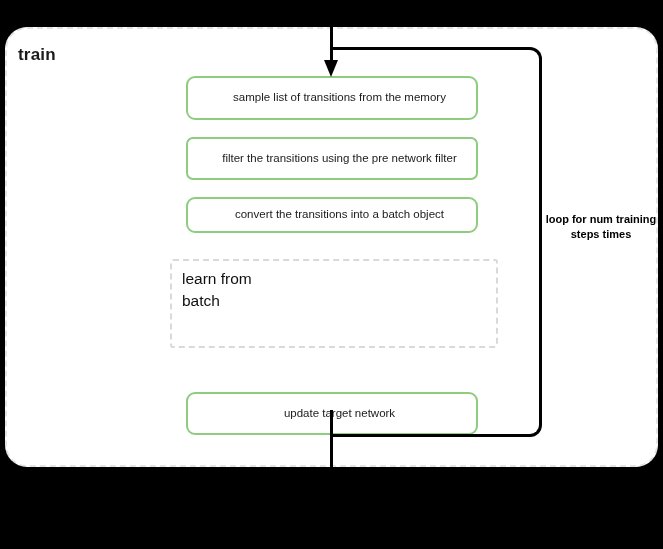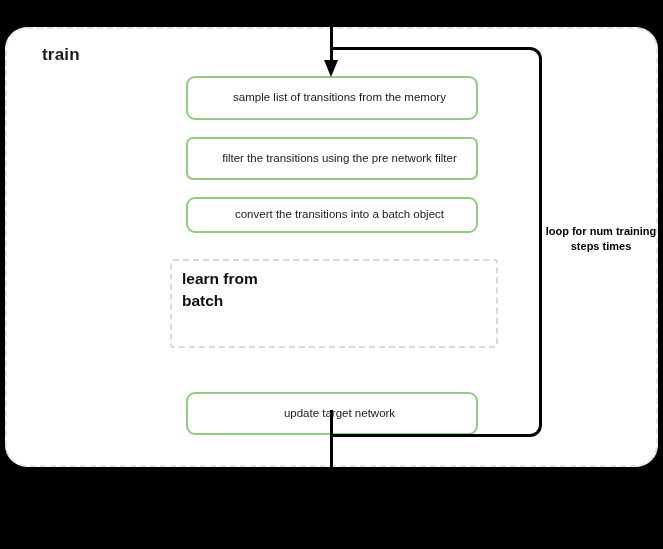--- a/index.html
+++ b/index.html
@@ -29,21 +29,21 @@
     width: 653px;
     height: 440px;
     box-sizing: border-box;
     background: #ffffff;
     border: 2px dashed #e4e4e4;
     border-radius: 22px;
   }
 
   .scope-title {
     position: absolute;
-    left: 42px;
+    left: 18px;
     top: 45px;
     font-size: 17px;
     font-weight: bold;
     color: #1a1a1a;
     letter-spacing: 0.2px;
   }
 
   
   .proc-box {
     position: absolute;
@@ -78,21 +78,21 @@
     background: #ffffff;
     border: 2px dashed #d9d9d9;
     border-radius: 3px;
   }
   .sub-block-title {
     position: absolute;
     left: 10px;
     top: 7px;
     width: 110px;
     font-size: 15.5px;
-    font-weight: bold;
+    font-weight: normal;
     line-height: 1.45;
     color: #101010;
   }
 
   
   .line {
     position: absolute;
     background: #000000;
   }
   
@@ -139,21 +139,20 @@
   .loop-label {
     position: absolute;
     left: 545px;
     top: 212px;
     width: 112px;
     font-size: 11px;
     font-weight: bold;
     line-height: 1.35;
     color: #000000;
     text-align: center;
-    margin-top: 12px;
   }
 </style>
 </head>
 <body>
 
 <div id="canvas">
 
   <div class="outer-container"></div>
 
   <div class="scope-title">train</div>

